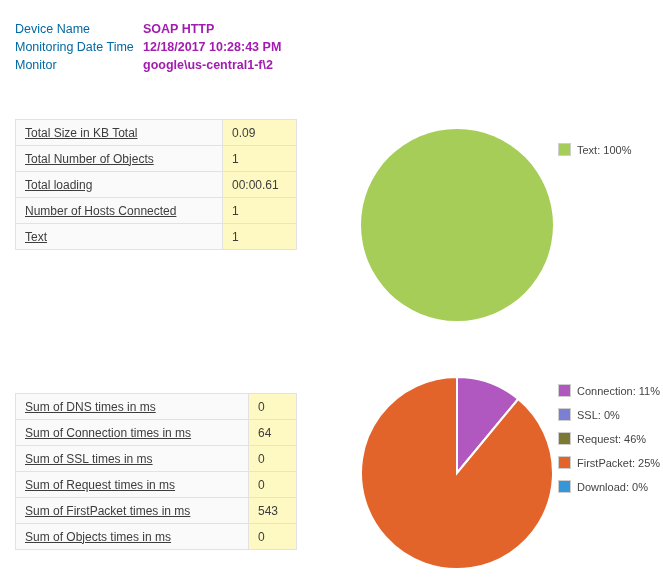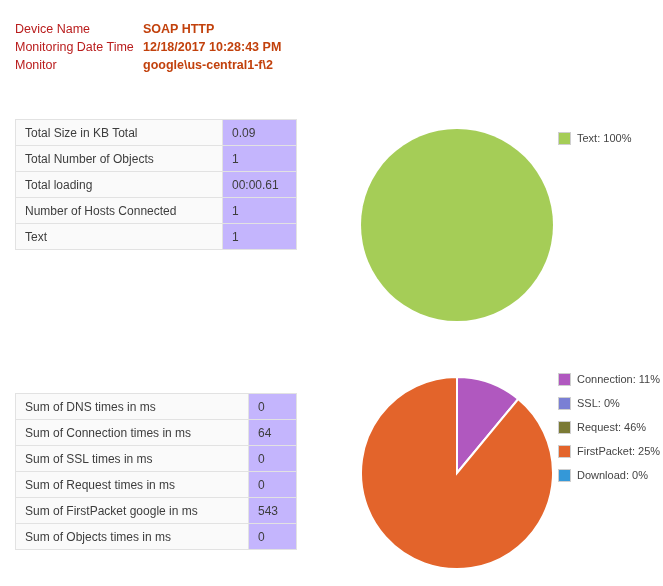--- a/index.html
+++ b/index.html
@@ -27,28 +27,28 @@
   .meta-row {
     display: flex;
     align-items: baseline;
     height: 18px;
     line-height: 18px;
   }
   .meta-label {
     width: 128px;
     flex: 0 0 128px;
     font-size: 12.5px;
-    color: #b91c1c;
+    color: #0369a1;
     font-weight: normal;
     white-space: nowrap;
   }
   .meta-value {
     font-size: 12.5px;
     font-weight: bold;
-    color: #c2410c;
+    color: #a21caf;
     white-space: nowrap;
   }
 
   
   .data-table {
     position: absolute;
     border-collapse: collapse;
     table-layout: fixed;
     background: #ffffff;
   }
@@ -57,23 +57,24 @@
     font-size: 12px;
     color: #3d3d3d;
     padding: 0 9px;
     height: 25px;
     vertical-align: middle;
     white-space: nowrap;
     overflow: hidden;
   }
   .data-table td.cell-label {
     background: #fafafa;
+    text-decoration: underline;
   }
   .data-table td.cell-value {
-    background: #c4b5fd;
+    background: #fef9c3;
   }
 
   #table-summary {
     left: 15px;
     top: 119px;
     width: 281px;
   }
   #table-summary col.c-label { width: 207px; }
   #table-summary col.c-value { width: 74px; }
 
@@ -106,21 +107,21 @@
     position: absolute;
     top: 0;
     left: 206px;
     width: 100px;
   }
   #legend-content { padding-top: 10px; }
   #legend-timing  { padding-top: 3px; }
 
   .legend-item {
     display: flex;
-    align-items: flex-start;
+    align-items: flex-end;
     height: 24px;
   }
   .legend-swatch {
     width: 13px;
     height: 13px;
     flex: 0 0 13px;
     border: 1px solid #cfcfcf;
     box-sizing: border-box;
     margin-right: 6px;
   }
@@ -193,21 +194,21 @@
     </tr>
     <tr>
       <td class="cell-label">Sum of SSL times in ms</td>
       <td class="cell-value">0</td>
     </tr>
     <tr>
       <td class="cell-label">Sum of Request times in ms</td>
       <td class="cell-value">0</td>
     </tr>
     <tr>
-      <td class="cell-label">Sum of FirstPacket google in ms</td>
+      <td class="cell-label">Sum of FirstPacket times in ms</td>
       <td class="cell-value">543</td>
     </tr>
     <tr>
       <td class="cell-label">Sum of Objects times in ms</td>
       <td class="cell-value">0</td>
     </tr>
   </tbody>
 </table>
 
 <div class="chart-block" id="chart-block-content">

